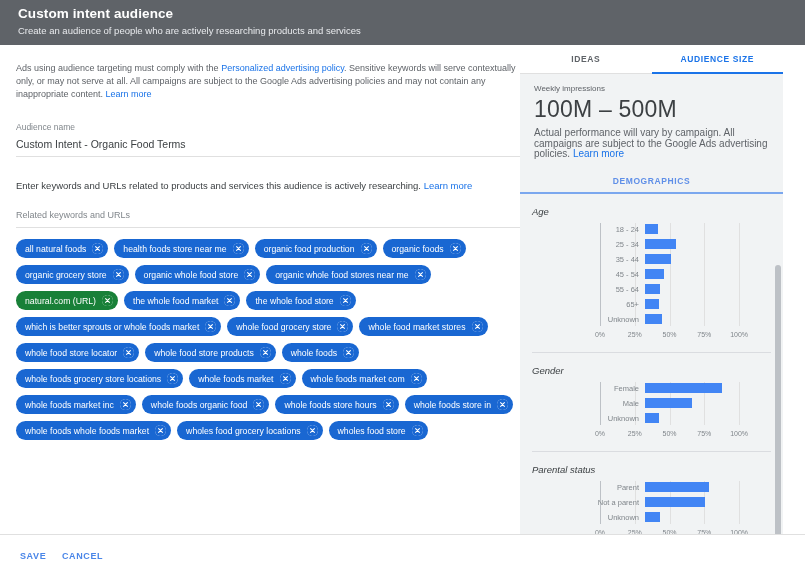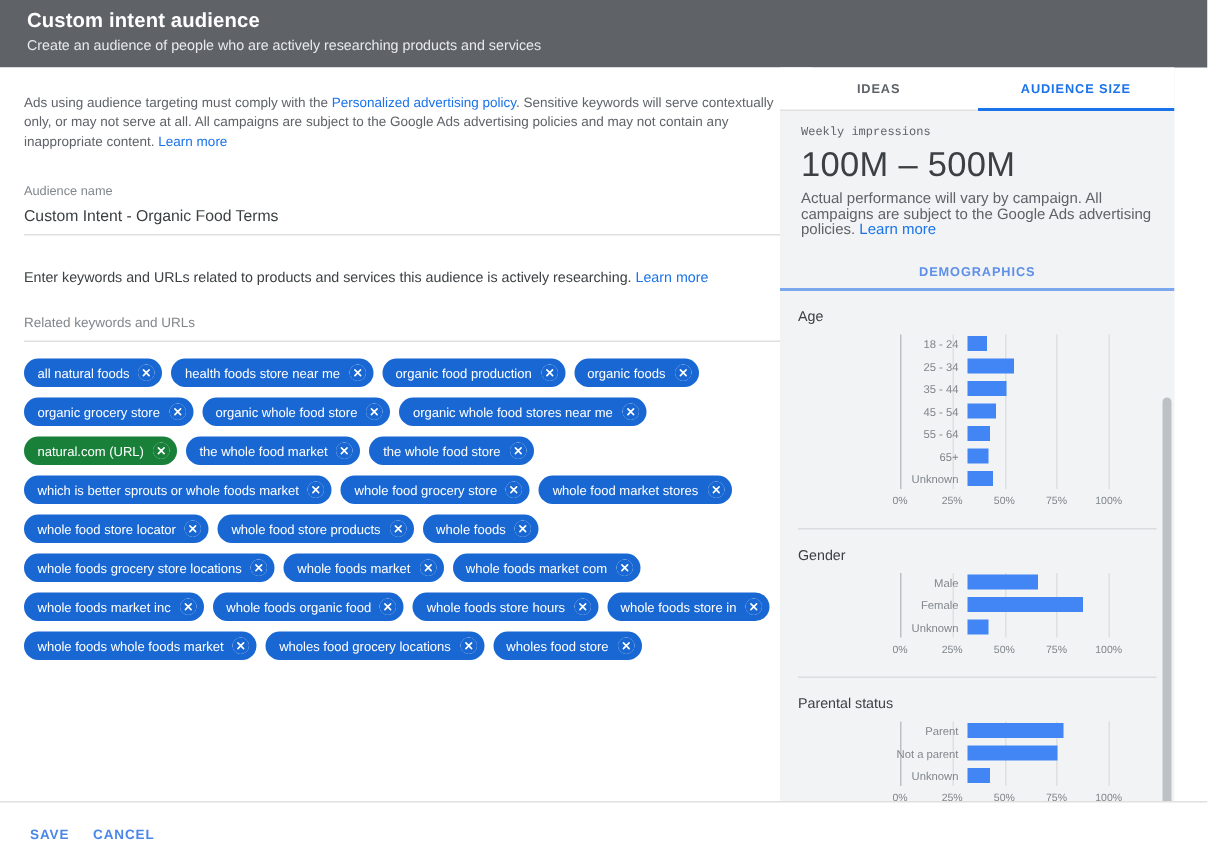--- a/index.html
+++ b/index.html
@@ -74,33 +74,33 @@
   .tab{
     flex:1;display:flex;align-items:center;justify-content:center;
     font-size:8.5px;font-weight:bold;letter-spacing:.6px;
     color:#5f6368;cursor:pointer;position:relative;
   }
   .tab.active{color:#1a73e8;}
   .tab.active:after{
     content:"";position:absolute;left:0;right:0;bottom:-1px;height:2px;background:#1a73e8;
   }
   .summary{padding:10px 14px 0 14px;}
-  .summary-label{font-size:8px;color:#5f6368;font-family:Liberation Mono, monospace;}
+  .summary-label{font-size:8px;color:#5f6368;}
   .summary-value{font-size:23px;color:#3c4043;margin-top:3px;letter-spacing:.2px;}
   .summary-note{font-size:10px;line-height:10.5px;color:#5f6368;margin-top:5px;}
   .demo-tab{
     margin-top:10px;height:22px;
     display:flex;align-items:center;justify-content:center;
     font-size:8.5px;font-weight:bold;letter-spacing:.6px;color:#5f8fe8;
     border-bottom:2px solid #7ba7ee;cursor:pointer;
   }
 
   .charts{position:relative;padding:0 0 0 0;height:360px;overflow:hidden;}
   .chart-block{padding:12px 10px 4px 12px;}
-  .chart-title{font-size:9.5px;color:#3c4043;margin-bottom:6px;}
+  .chart-title{font-size:9.5px;color:#3c4043;margin-bottom:6px;font-style:italic;}
   .chart-plot{position:relative;margin-left:68px;height:auto;padding-left:45px;}
   .grid{position:absolute;left:0;top:0;bottom:0;width:100%;}
   .gridline{position:absolute;top:0;bottom:0;width:1px;background:#e0e0e0;}
   .bar-row{position:relative;height:13px;margin-bottom:2px;}
   .bar-label{
     position:absolute;right:100%;margin-right:6px;top:0;
     font-size:7.5px;color:#80868b;line-height:13px;white-space:nowrap;
   }
   .bar{
     position:absolute;left:0;top:1.5px;height:10px;background:#4285f4;
@@ -463,26 +463,26 @@
         <div class="chart-title">Gender</div>
         <div class="chart-plot" style="width: 160px;">
           <div class="grid">
             <div class="gridline" style="left: 0px; background: rgb(189, 193, 198);"></div>
             <div class="gridline" style="left: 34.7826px;"></div>
             <div class="gridline" style="left: 69.5652px;"></div>
             <div class="gridline" style="left: 104.348px;"></div>
             <div class="gridline" style="left: 139.13px;"></div>
           </div>
           <div class="bar-row">
+            <span class="bar-label">Female</span>
+            <div class="bar" title="Female: 55%" style="width: 76.5217px; background: rgb(66, 133, 244);"></div>
+          </div>
+          <div class="bar-row">
             <span class="bar-label">Male</span>
             <div class="bar" title="Male: 34%" style="width: 47.3043px; background: rgb(66, 133, 244);"></div>
-          </div>
-          <div class="bar-row">
-            <span class="bar-label">Female</span>
-            <div class="bar" title="Female: 55%" style="width: 76.5217px; background: rgb(66, 133, 244);"></div>
           </div>
           <div class="bar-row">
             <span class="bar-label">Unknown</span>
             <div class="bar" title="Unknown: 10%" style="width: 13.913px; background: rgb(66, 133, 244);"></div>
           </div>
         </div>
         <div class="axis" style="width: 160px;">
           <span class="axis-tick" style="left: 0px;">0%</span>
           <span class="axis-tick" style="left: 34.7826px;">25%</span>
           <span class="axis-tick" style="left: 69.5652px;">50%</span>

